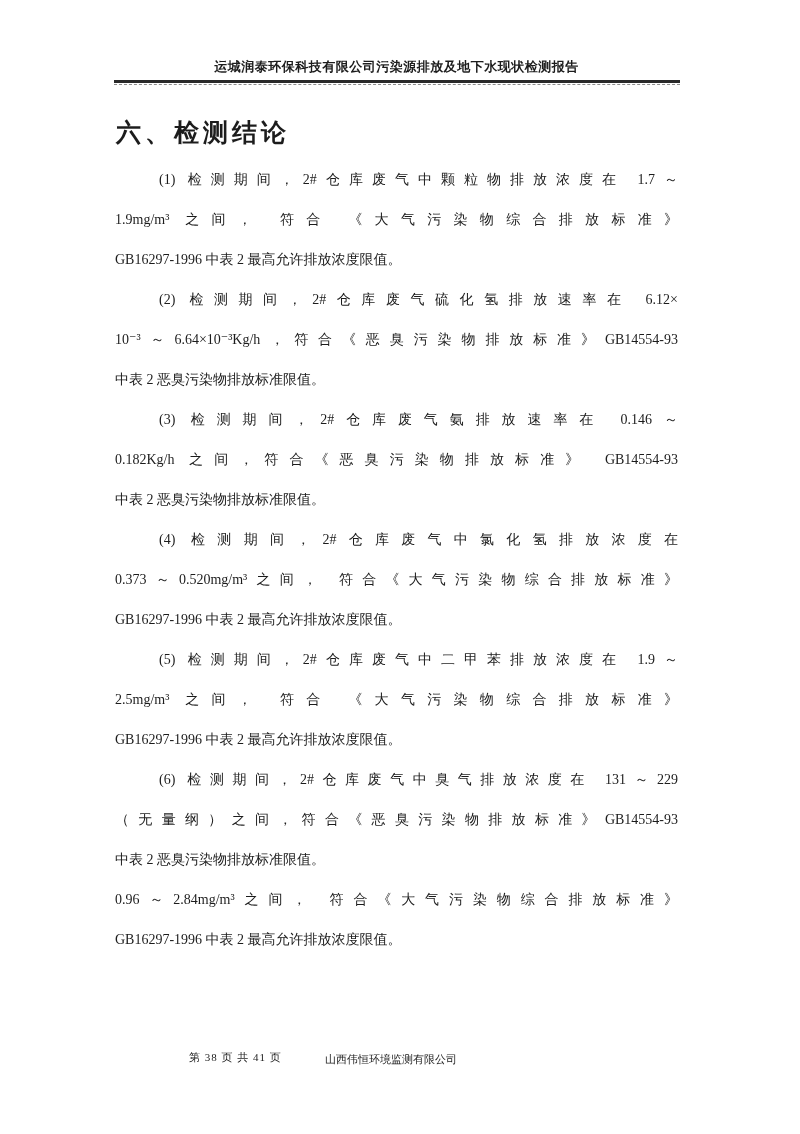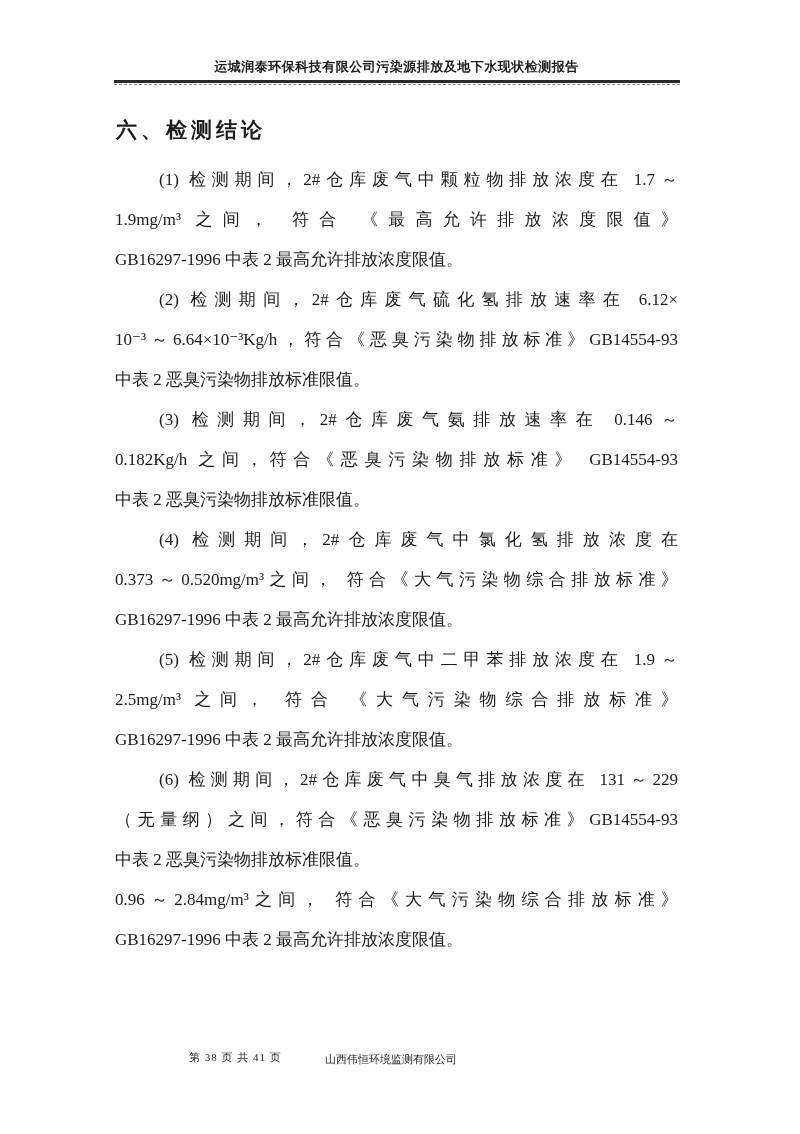--- a/index.html
+++ b/index.html
@@ -39,32 +39,32 @@
     display: block;
     margin-top: 1px;
     border-top: 1px dashed #8d8d8d;
     width: 100%;
   }
   
   .section-title {
     position: absolute;
     top: 116px;
     left: 116px;
-    font-size: 21px;
+    font-size: 25px;
     font-weight: bold;
     letter-spacing: 4px;
     white-space: nowrap;
   }
   
   .body-text {
     position: absolute;
     top: 160px;
     left: 115px;
     width: 563px;
-    font-size: 17px;
+    font-size: 14px;
   }
   .line {
     height: 40px;
     line-height: 40px;
     text-align: justify;
     text-align-last: justify;
     text-justify: inter-character;
     overflow: hidden;
   }
   .line.first { text-indent: 44px; }
@@ -99,21 +99,21 @@
 
   <div class="header-title">运城润泰环保科技有限公司污染源排放及地下水现状检测报告</div>
 
   <div class="header-rule"></div>
 
   <div class="section-title">六、检测结论</div>
 
   <div class="body-text" id="paragraphs">
       <div class="para">
         <div class="line first">(1) 检测期间，2#仓库废气中颗粒物排放浓度在 1.7～</div>
-        <div class="line">1.9mg/m³ 之间， 符合 《最高允许排放浓度限值》</div>
+        <div class="line">1.9mg/m³ 之间， 符合 《大气污染物综合排放标准》</div>
         <div class="line last">GB16297-1996 中表 2 最高允许排放浓度限值。</div>
       </div>
       <div class="para">
         <div class="line first">(2) 检测期间，2#仓库废气硫化氢排放速率在 6.12×</div>
         <div class="line">10⁻³～6.64×10⁻³Kg/h，符合《恶臭污染物排放标准》GB14554-93</div>
         <div class="line last">中表 2 恶臭污染物排放标准限值。</div>
       </div>
       <div class="para">
         <div class="line first">(3) 检测期间，2#仓库废气氨排放速率在 0.146～</div>
         <div class="line">0.182Kg/h 之间，符合《恶臭污染物排放标准》 GB14554-93</div>

